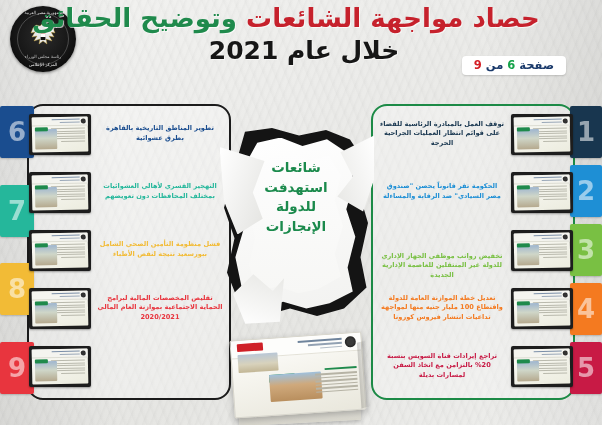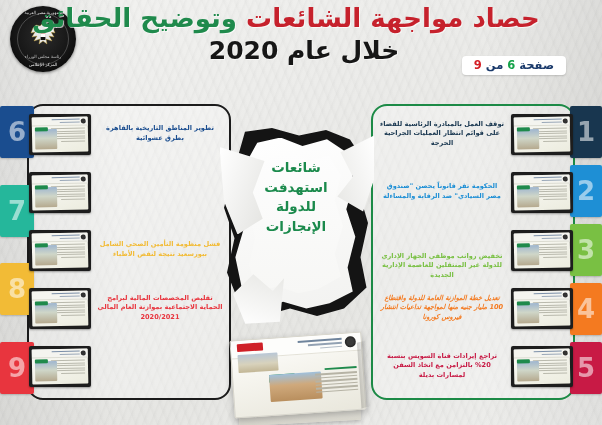--- a/index.html
+++ b/index.html
@@ -225,21 +225,21 @@
     <div class="logo-txt-mid">رئاسة مجلس الوزراء</div>
     <div class="logo-txt">المركز الإعلامي</div>
   </div>
 
   <div id="title-wrap">
     <div id="title-main">
       <span class="seg-red">حصاد</span>
       <span class="seg-red">مواجهة الشائعات</span>
       <span class="seg-green">وتوضيح الحقائق</span>
     </div>
-    <div id="subtitle">خلال عام 2020</div>
+    <div id="subtitle">خلال عام 2021</div>
   </div>
 
   <div id="page-badge">
     <span>صفحة</span>
     <span class="n-green">6</span>
     <span>من</span>
     <span class="n-red">9</span>
   </div>
 
   <div class="panel" id="panel-left"></div>
@@ -293,20 +293,21 @@
               <i style="width:92%"></i>
               <i style="width:97%"></i>
               <i style="width:85%"></i>
               <i style="width:94%"></i>
               <i style="width:70%"></i>
             </div>
             <div class="photo"></div>
             <div class="tag"></div>
           </div>
         </div>
+        <div class="item-text" style="color: rgb(37, 183, 155);">التهجير القسري لأهالي العشوائيات بمختلف المحافظات دون تعويضهم</div>
       </div>
       <div class="item">
         <div class="thumb">
           <div class="card">
             <div class="card-top"></div>
             <div class="card-seal"></div>
             <div class="card-hdr"></div>
             <div class="card-hdr2"></div>
             <div class="lines">
               <i style="width:100%"></i>
@@ -440,21 +441,21 @@
               <i style="width:92%"></i>
               <i style="width:97%"></i>
               <i style="width:85%"></i>
               <i style="width:94%"></i>
               <i style="width:70%"></i>
             </div>
             <div class="photo"></div>
             <div class="tag"></div>
           </div>
         </div>
-        <div class="item-text" style="color: rgb(244, 122, 32); font-style: italic;">تعديل خطة الموازنة العامة للدولة واقتطاع 100 مليار جنيه منها لمواجهة تداعيات انتشار فيروس كورونا</div>
+        <div class="item-text" style="color: rgb(244, 122, 32);">تعديل خطة الموازنة العامة للدولة واقتطاع 100 مليار جنيه منها لمواجهة تداعيات انتشار فيروس كورونا</div>
       </div>
       <div class="item">
         <div class="thumb">
           <div class="card">
             <div class="card-top"></div>
             <div class="card-seal"></div>
             <div class="card-hdr"></div>
             <div class="card-hdr2"></div>
             <div class="lines">
               <i style="width:100%"></i>

